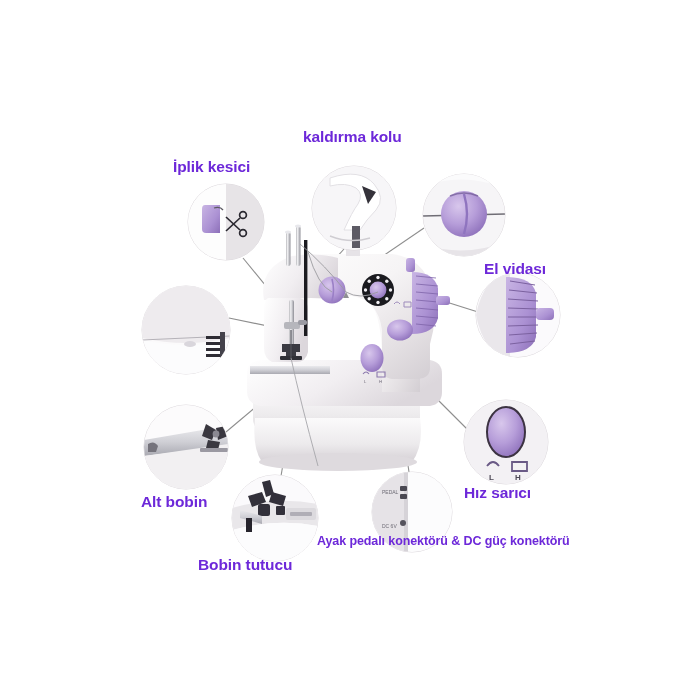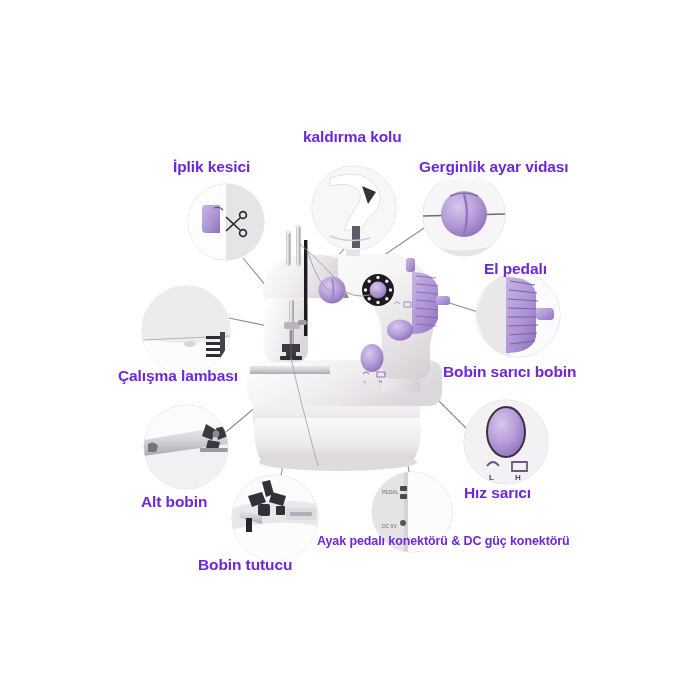--- a/index.html
+++ b/index.html
@@ -372,29 +372,26 @@
         <rect x="400" y="520" width="6" height="6" rx="3" fill="#55535d"></rect>
       </g>
     </g>
   </svg>
 
   <div class="layer" id="label-layer">
     <div class="label lbl-lg" style="left:173px; top:158px;">İplik kesici</div>
 
     <div class="label lbl-lg" style="left:303px; top:128px;">kaldırma kolu</div>
 
-    <div class="label lbl-lg" style="left:419px; top:158px;">Gerginlik ayar vidası</div>
-
-    <div class="label lbl-lg" style="left:484px; top:260px;">El pedalı</div>
-
-    <div class="label lbl-lg" style="left:443px; top:363px;">Bobin sarıcı bobin</div>
+
+    <div class="label lbl-lg" style="left:484px; top:260px;">El vidası</div>
+
 
     <div class="label lbl-lg" style="left:464px; top:484px;">Hız sarıcı</div>
 
-    <div class="label lbl-lg" style="left:118px; top:367px;">Çalışma lambası</div>
 
     <div class="label lbl-lg" style="left:141px; top:493px;">Alt bobin</div>
 
     <div class="label lbl-lg" style="left:198px; top:556px;">Bobin tutucu</div>
 
     <div class="label lbl-sm" style="left:317px; top:534px;">Ayak pedalı konektörü &amp; DC güç konektörü</div>
   </div>
 
 </div>
 

